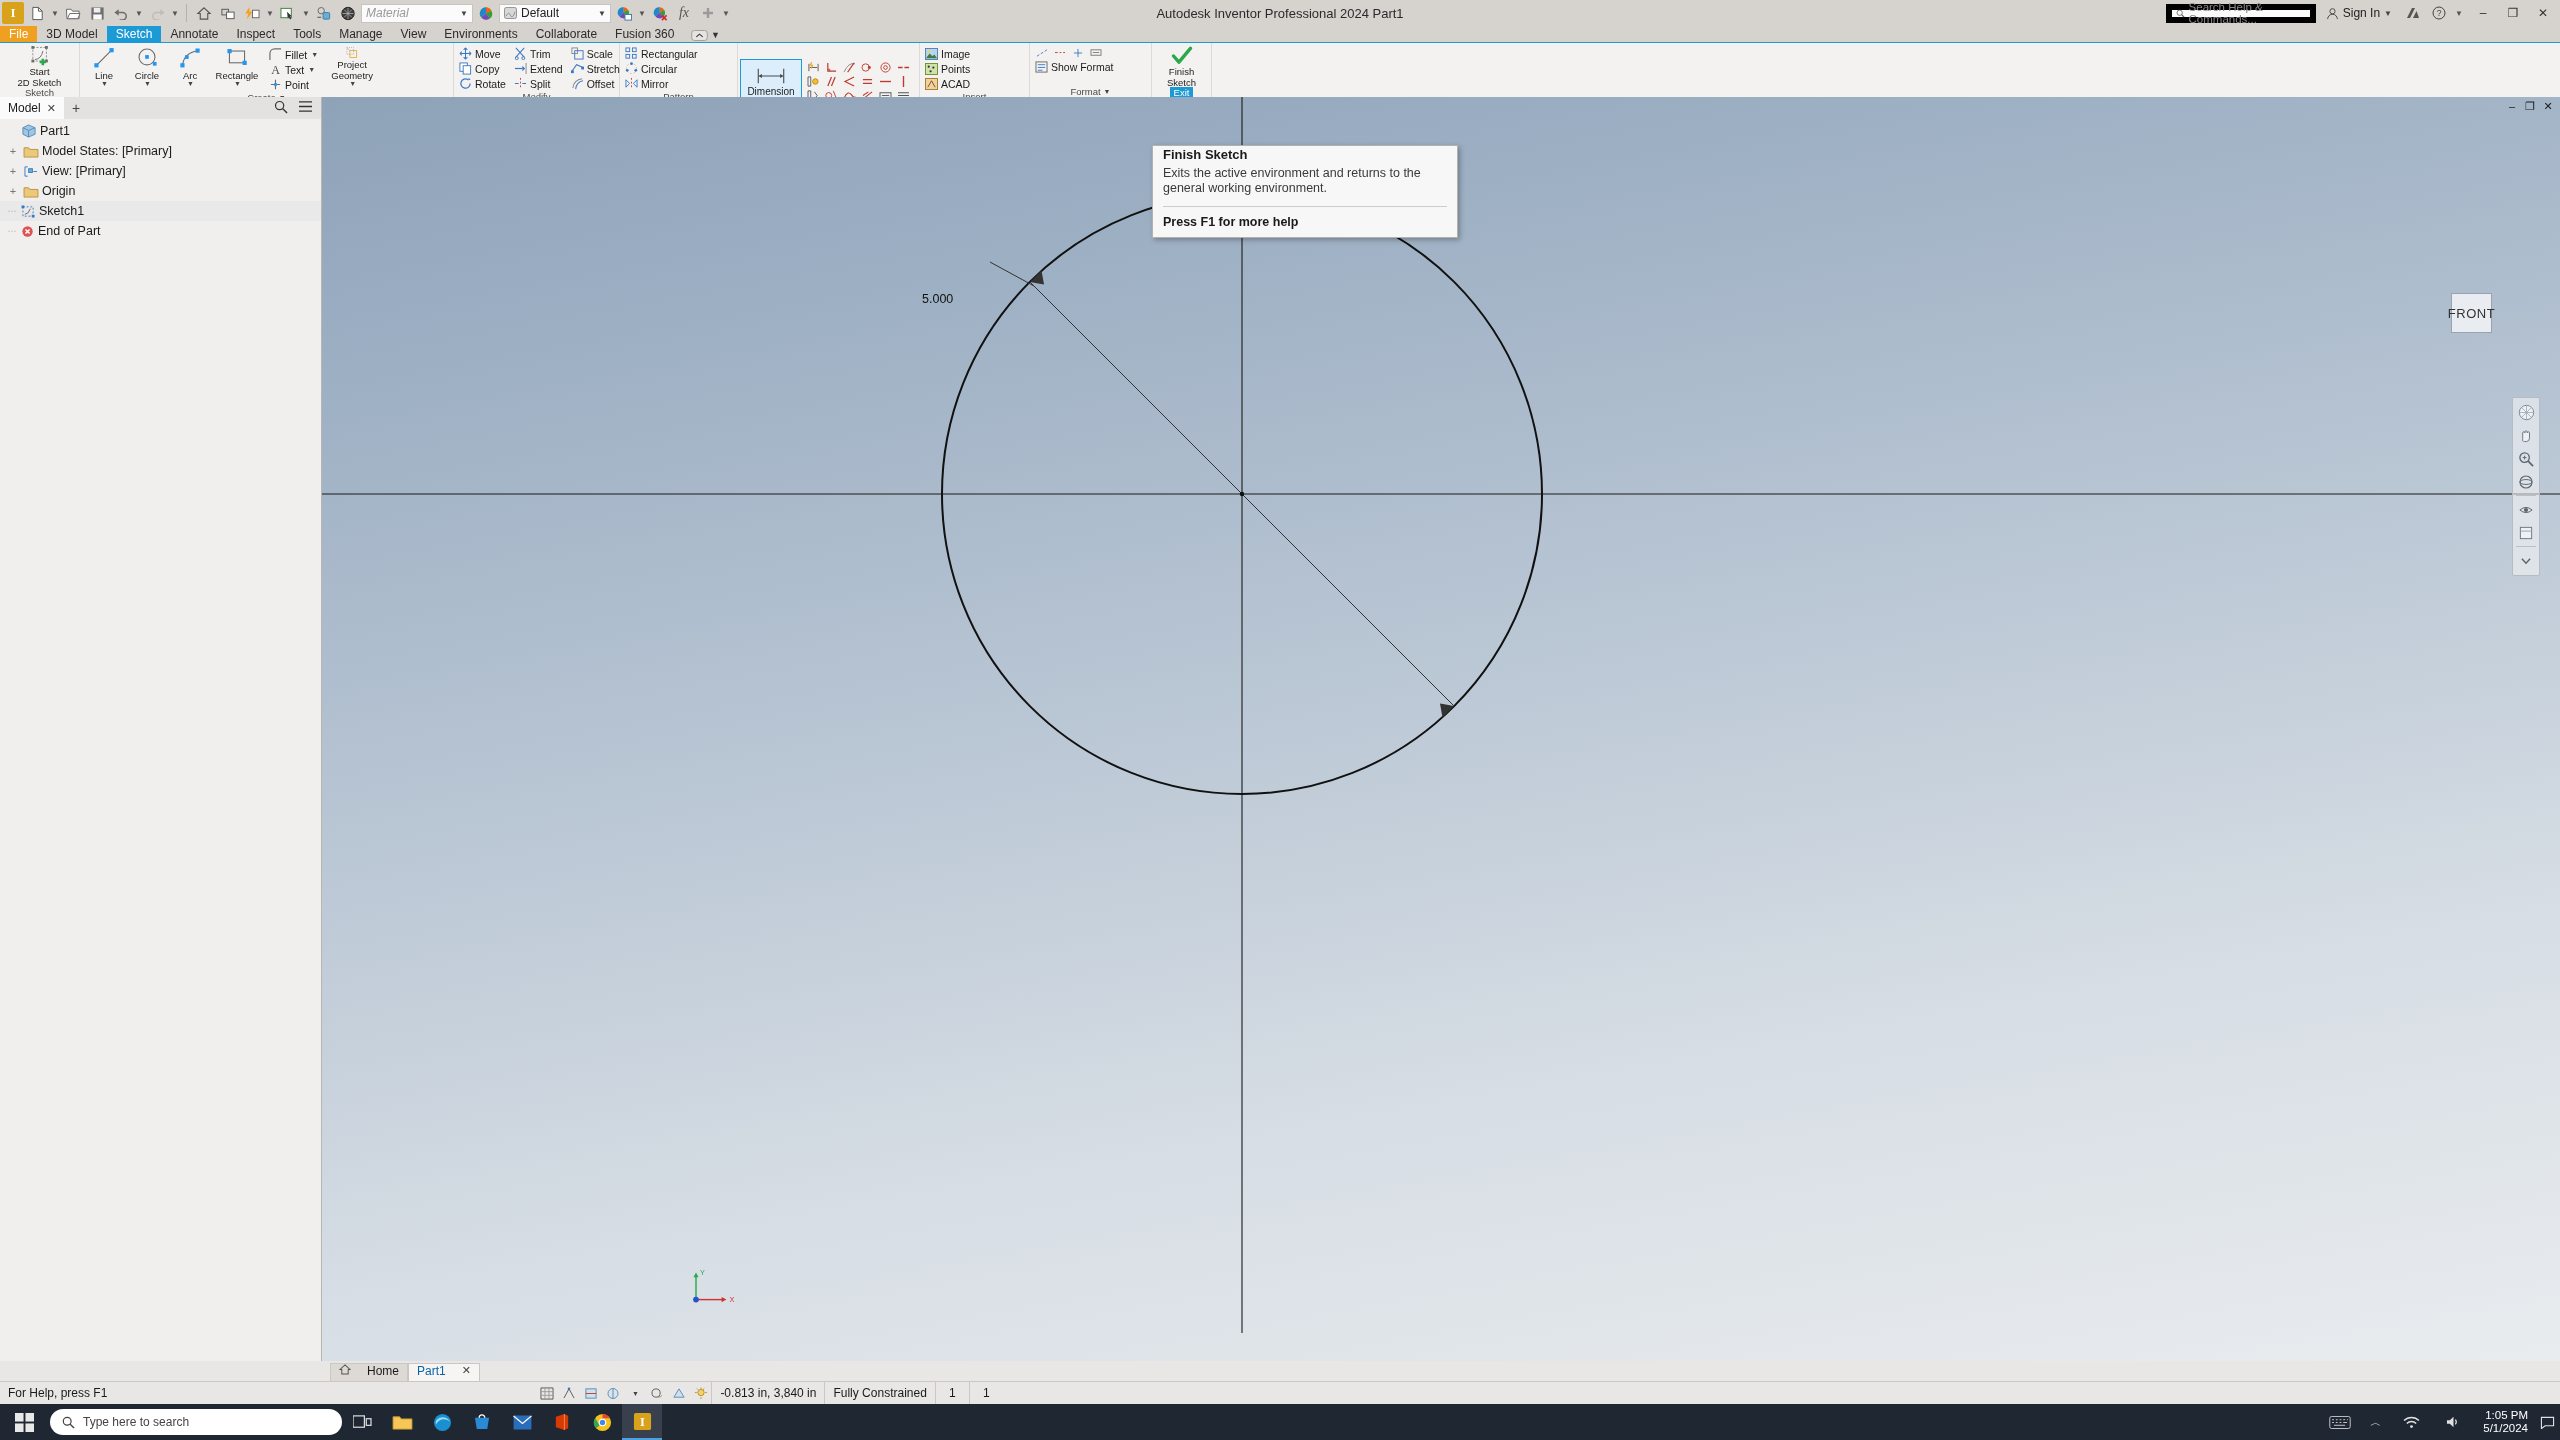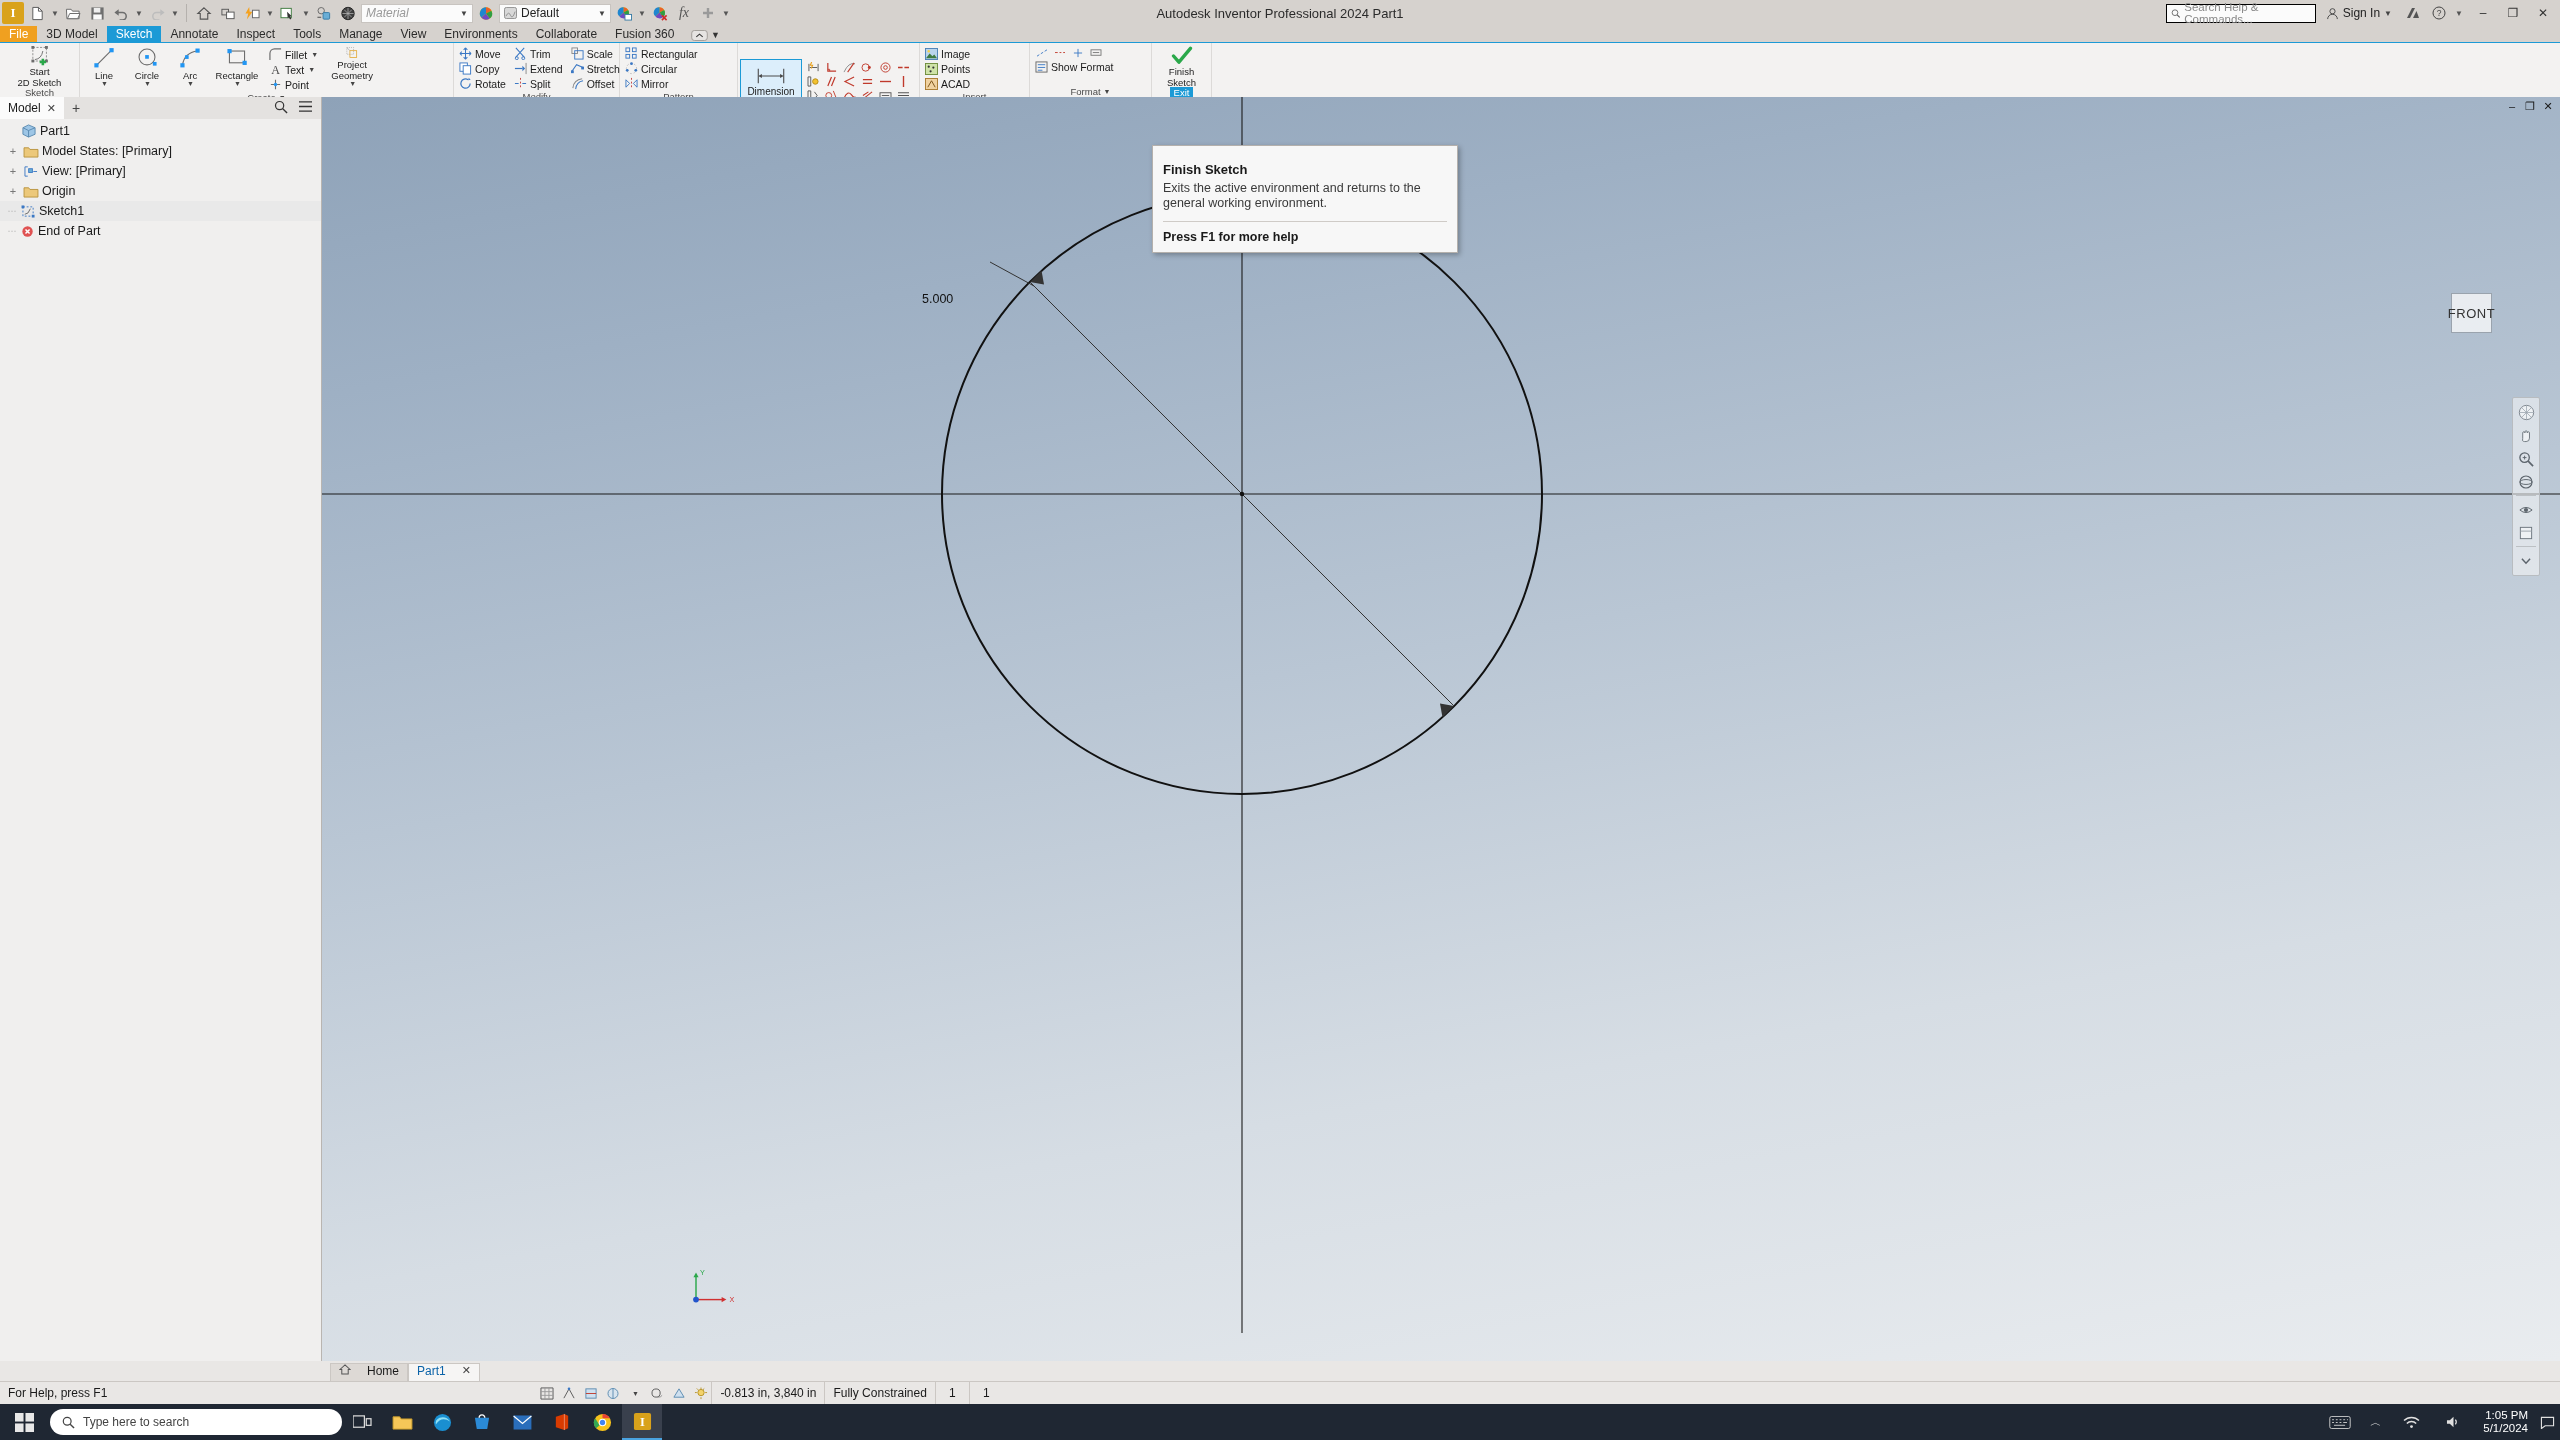--- a/index.html
+++ b/index.html
@@ -35,21 +35,21 @@
     width:112px;height:19px;background:#fbfbfb;border:1px solid #c8c4c0;
     display:flex;align-items:center;gap:4px;padding:0 4px;font-size:12px;color:#222;font-style:normal;
   }
   .ddarrow { margin-left:auto; font-size:8px; color:#444; }
   .apptitle {
     position:absolute; left:0; right:0; text-align:center; font-size:13px; color:#2b2b2b;
     pointer-events:none;
   }
   .titleright { margin-left:auto; display:flex; align-items:center; gap:4px; padding-right:2px; height:26px;}
   .searchbox {
-    width:150px;height:19px;background:#fbfbfb;border:1px solid #000000;
+    width:150px;height:19px;background:#fbfbfb;border:6px solid #000000;
     display:flex;align-items:center;gap:4px;padding:0 4px;font-size:11.5px;color:#888;
   }
   .signin { display:flex;align-items:center;gap:4px;font-size:12px;color:#222;padding:0 6px; }
   .winbtns { display:flex; align-items:center; }
   .winbtn { width:30px;height:26px;display:flex;align-items:center;justify-content:center;font-size:12px;color:#333; }
 
   
   .tabrow { height:16px; background:#d6d2ce; display:flex; align-items:flex-end; flex:0 0 16px; position:relative; }
   .tab {
     height:16px; padding:0 9px; display:flex; align-items:center; font-size:12px; color:#2b2b2b;
@@ -123,21 +123,21 @@
     border-radius:2px;
   }
   .navbtn { width:24px;height:23px;display:flex;align-items:center;justify-content:center;color:#3a3a3a; }
   .navsep { width:20px;height:1px;background:#bcc0c4;margin:2px 0; }
 
   .tooltip {
     position:absolute; left:1152px; top:110px; width:306px; background:#f7f7f7;
     border:1px solid #b4b0ac; box-shadow:2px 2px 5px rgba(0,0,0,.28); z-index:50;
     font-size:12.5px; color:#222; padding:0;
   }
-  .tt-title { font-weight:bold; padding:16px 10px 2px 10px; font-size:13px; color:#1a1a1a;}
+  .tt-title { font-weight:bold; padding:1px 10px 2px 10px; font-size:13px; color:#1a1a1a;}
   .tt-body { padding:2px 10px 10px 10px; color:#3a3a3a; line-height:15px; }
   .tt-sep { height:1px; background:#cfcbc7; margin:0 10px; }
   .tt-f1 { padding:8px 10px 8px 10px; font-weight:bold; color:#1a1a1a;}
 
   
   .sketchlayer { position:absolute; inset:0; pointer-events:none; }
   .dimlabel {
     position:absolute; font-size:12.5px; color:#111; background:transparent; white-space:nowrap;
   }
   .axisind { position:absolute; left:365px; bottom:55px; width:50px;height:40px; }

